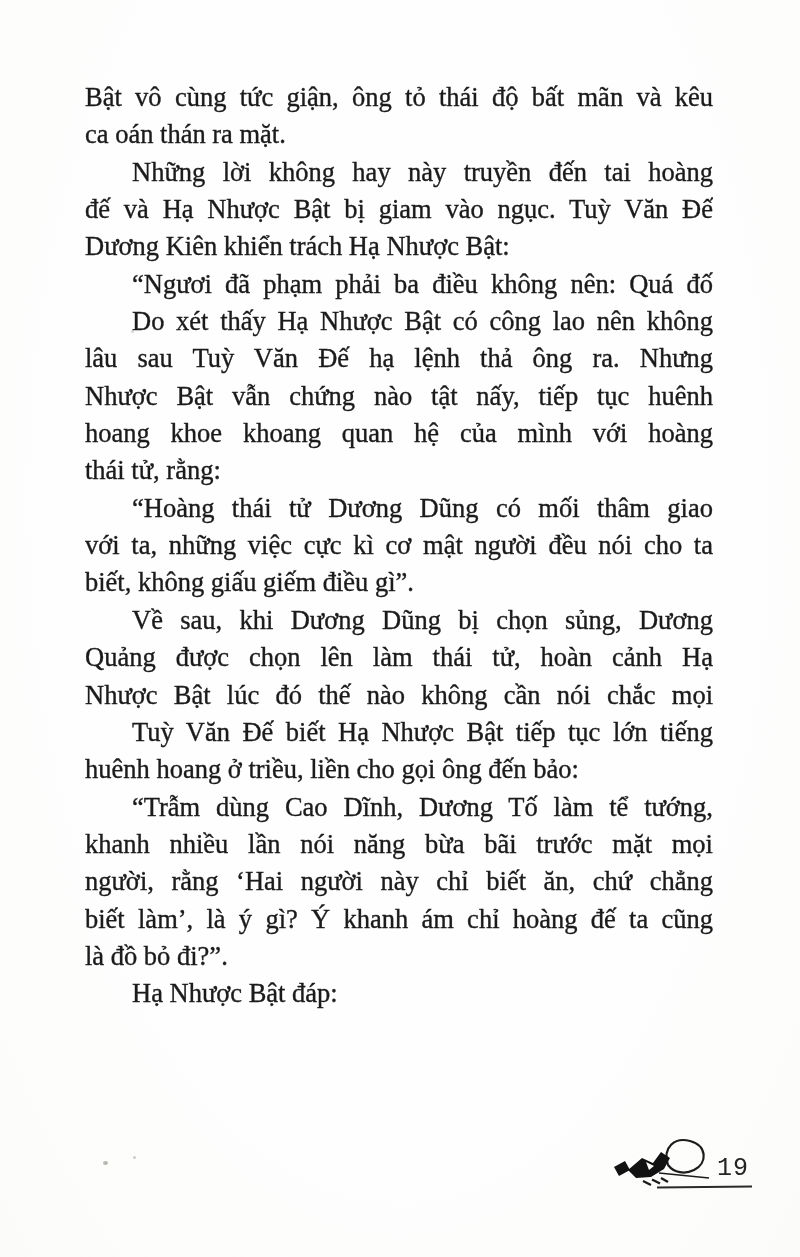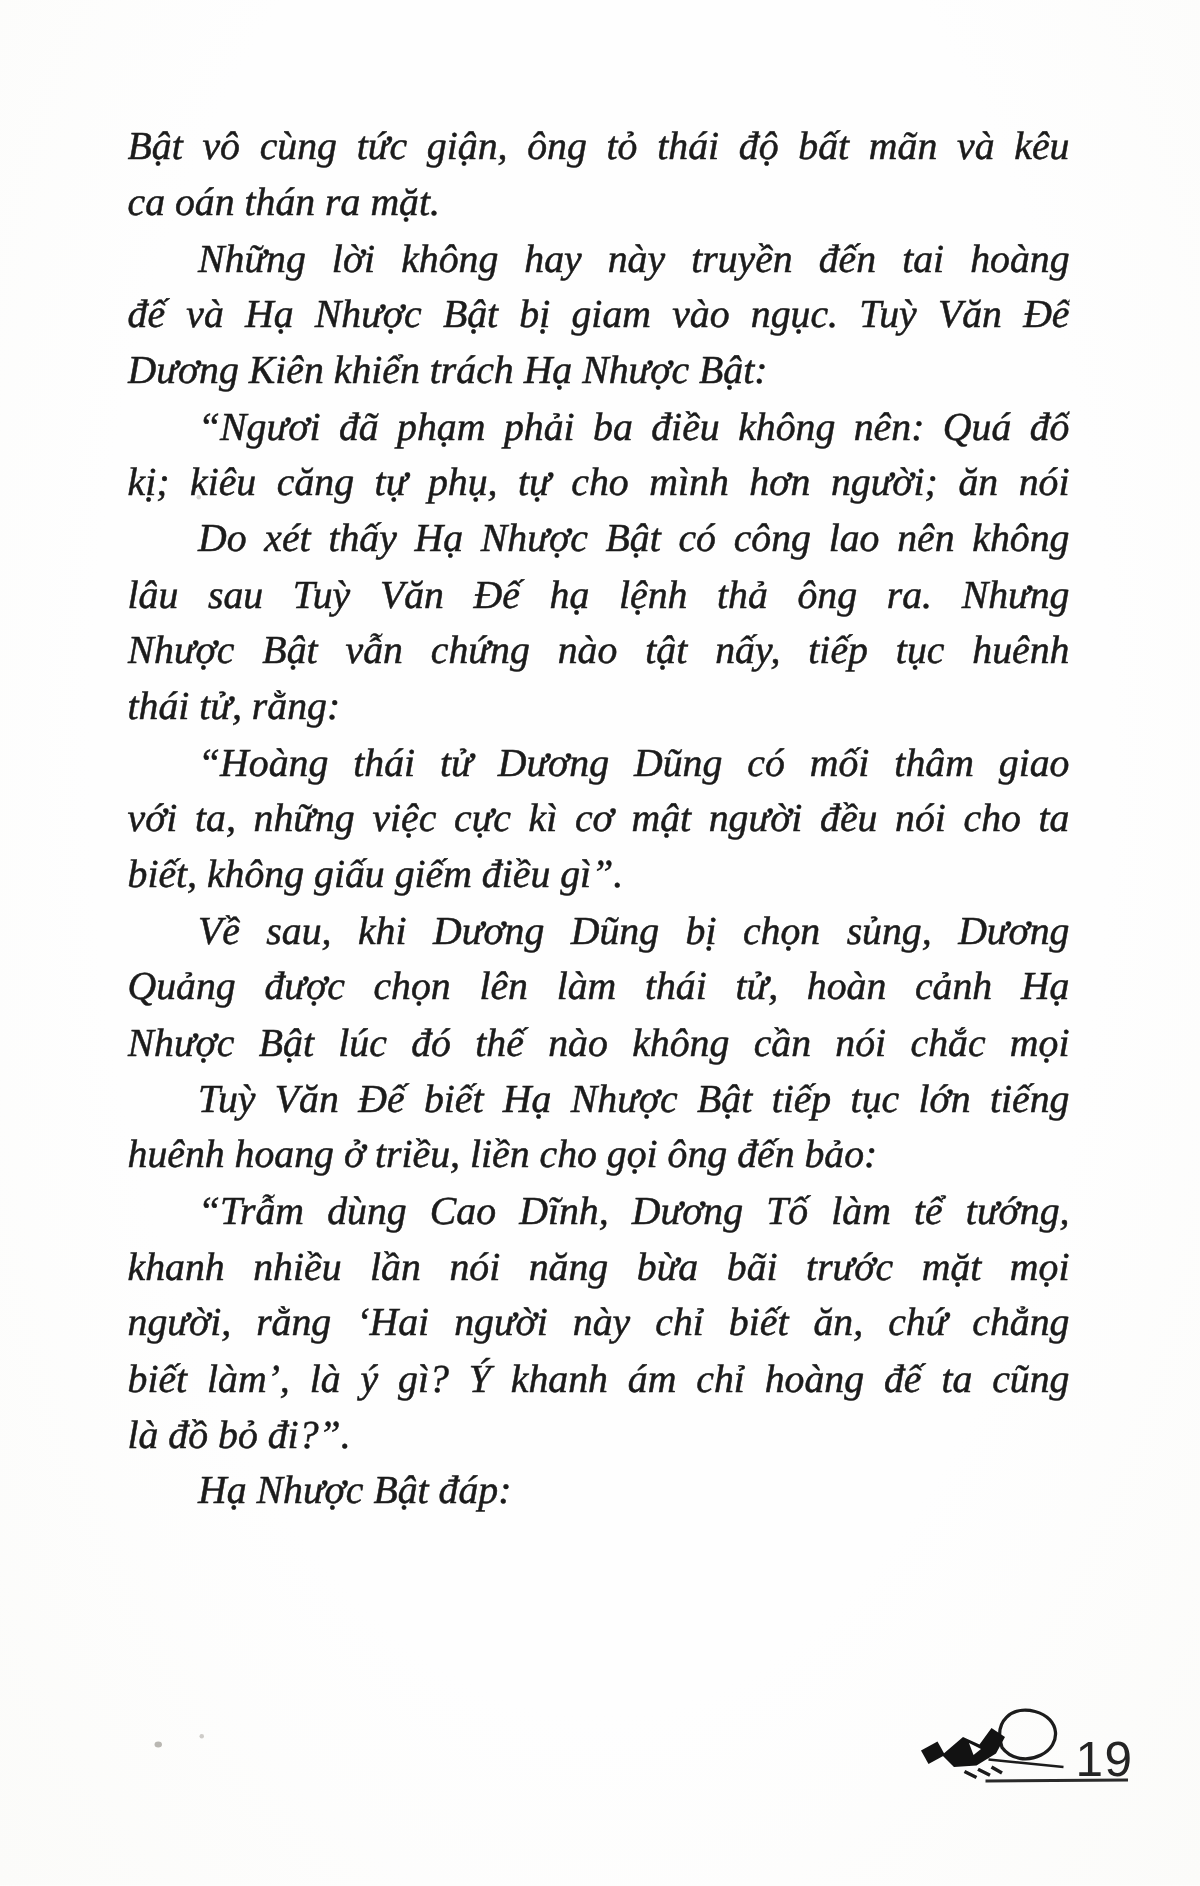--- a/index.html
+++ b/index.html
@@ -26,37 +26,36 @@
     line-height: 37.35px;
     -webkit-text-stroke: 0.35px currentColor;
   }
   .paragraph { margin: 0; padding: 0; }
   .line {
     text-align: justify;
     text-align-last: justify;
     height: 37.35px;
     overflow: hidden;
     white-space: normal;
-    font-style: italic;
   }
   .line.last { text-align-last: left; }
   .line.indent { text-indent: 47px; }
   .footer-ornament {
     position: absolute;
     left: 613px;
     top: 1135px;
     width: 102px;
     height: 52px;
   }
   .page-number {
     position: absolute;
     left: 717px;
     top: 1154px;
-    font-family: Liberation Sans, sans-serif;
-    font-size: 33px;
+    font-family: Liberation Mono, monospace;
+    font-size: 25px;
     color: #242424;
     letter-spacing: 1px;
   }
   .page-number-underline {
     position: absolute;
     left: 657px;
     top: 1186px;
     width: 95px;
     height: 2px;
     background: #2a2a2a;
@@ -81,26 +80,26 @@
         <div class="line">Bật vô cùng tức giận, ông tỏ thái độ bất mãn và kêu</div>
         <div class="line last">ca oán thán ra mặt.</div>
       </div>
       <div class="paragraph">
         <div class="line indent">Những lời không hay này truyền đến tai hoàng</div>
         <div class="line">đế và Hạ Nhược Bật bị giam vào ngục. Tuỳ Văn Đế</div>
         <div class="line last">Dương Kiên khiển trách Hạ Nhược Bật:</div>
       </div>
       <div class="paragraph">
         <div class="line indent">“Ngươi đã phạm phải ba điều không nên: Quá đố</div>
-        <div class="line">kị; kiêu căng tự phụ, tự cho mình hơn người; ăn nói</div>
       </div>
       <div class="paragraph">
         <div class="line indent">Do xét thấy Hạ Nhược Bật có công lao nên không</div>
         <div class="line">lâu sau Tuỳ Văn Đế hạ lệnh thả ông ra. Nhưng</div>
         <div class="line">Nhược Bật vẫn chứng nào tật nấy, tiếp tục huênh</div>
+        <div class="line">hoang khoe khoang quan hệ của mình với hoàng</div>
         <div class="line last">thái tử, rằng:</div>
       </div>
       <div class="paragraph">
         <div class="line indent">“Hoàng thái tử Dương Dũng có mối thâm giao</div>
         <div class="line">với ta, những việc cực kì cơ mật người đều nói cho ta</div>
         <div class="line last">biết, không giấu giếm điều gì”.</div>
       </div>
       <div class="paragraph">
         <div class="line indent">Về sau, khi Dương Dũng bị chọn sủng, Dương</div>
         <div class="line">Quảng được chọn lên làm thái tử, hoàn cảnh Hạ</div>

